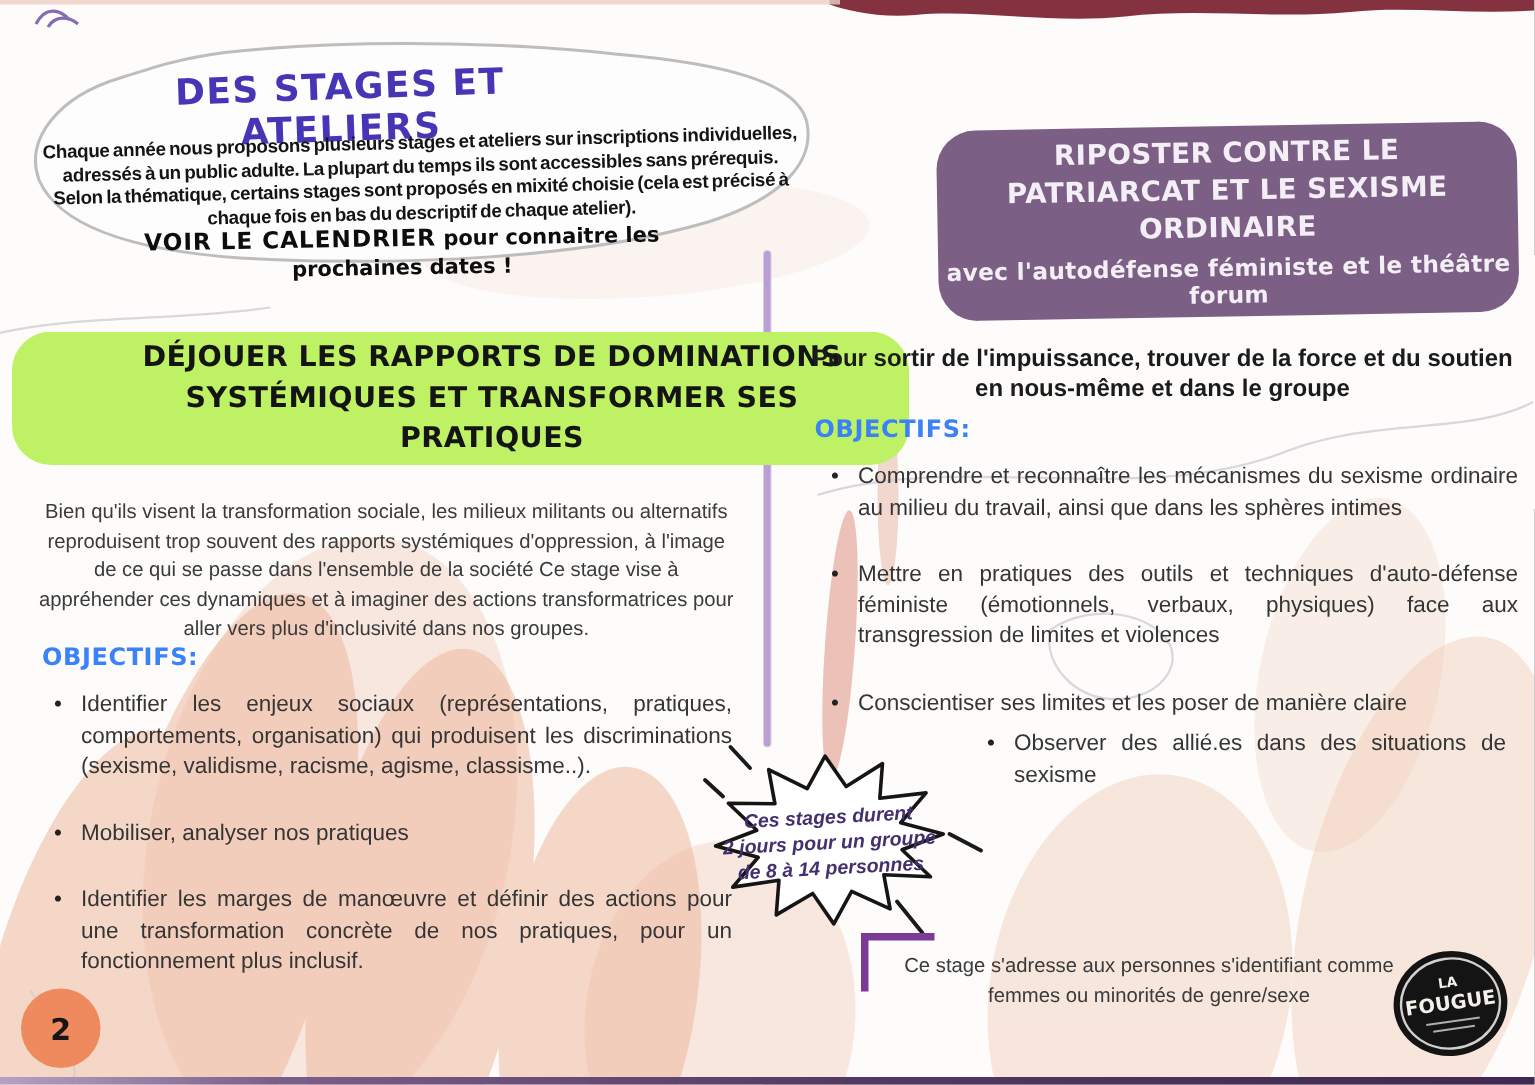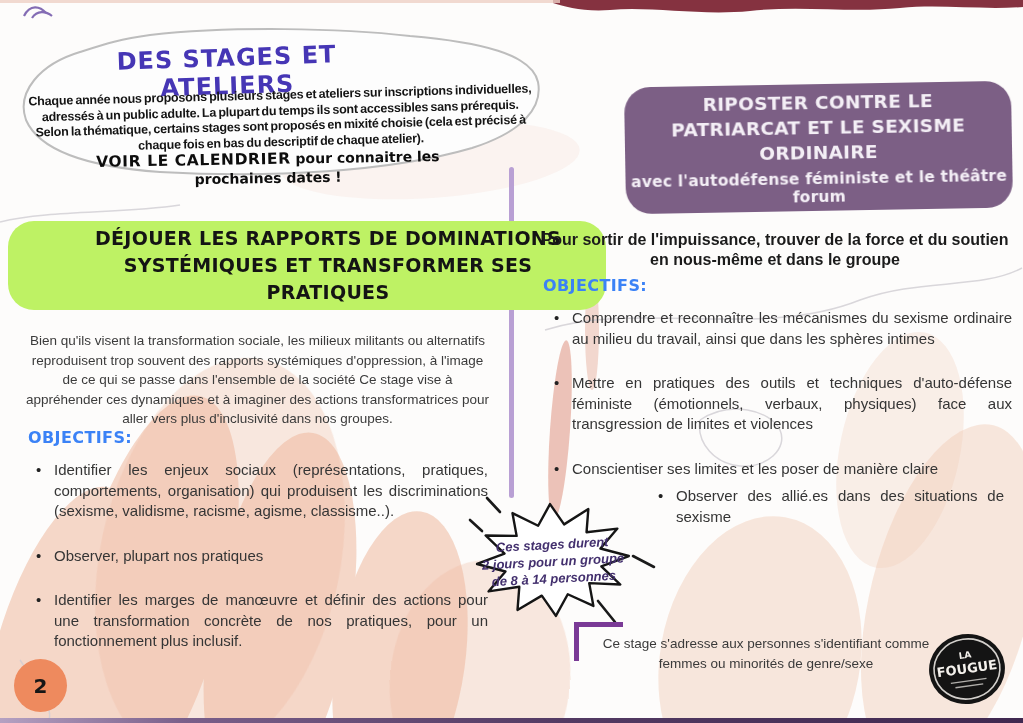--- a/index.html
+++ b/index.html
@@ -134,21 +134,21 @@
   </div>
 
   <div class="abs card card-orange">
     <div class="card-title">DÉJOUER LES RAPPORTS DE DOMINATIONS SYSTÉMIQUES ET TRANSFORMER SES PRATIQUES</div>
   </div>
   <div class="abs left-desc">Bien qu'ils visent la transformation sociale, les milieux militants ou alternatifs reproduisent trop souvent des rapports systémiques d'oppression, à l'image de ce qui se passe dans l'ensemble de la société Ce stage vise à appréhender ces dynamiques et à imaginer des actions transformatrices pour aller vers plus d'inclusivité dans nos groupes.</div>
   <div class="abs objectifs objectifs-left">OBJECTIFS:</div>
   <ul class="abs obj-list list-left">
 
   <li class="obj-item">Identifier les enjeux sociaux (représentations, pratiques, comportements, organisation) qui produisent les discriminations (sexisme, validisme, racisme, agisme, classisme..).</li>
-      <li class="obj-item">Observer, plupart nos pratiques</li>
+      <li class="obj-item">Mobiliser, analyser nos pratiques</li>
       <li class="obj-item">Identifier les marges de manœuvre et définir des actions pour une transformation concrète de nos pratiques, pour un fonctionnement plus inclusif.</li>
     </ul>
 
   <div class="abs v-line"></div>
 
   <div class="abs card card-purple">
     <div class="card-title">RIPOSTER CONTRE LE PATRIARCAT ET LE SEXISME ORDINAIRE</div>
     <div class="card-subtitle">avec l'autodéfense féministe et le théâtre forum</div>
   </div>
   <div class="abs right-intro">Pour sortir de l'impuissance, trouver de la force et du soutien en nous-même et dans le groupe</div>

